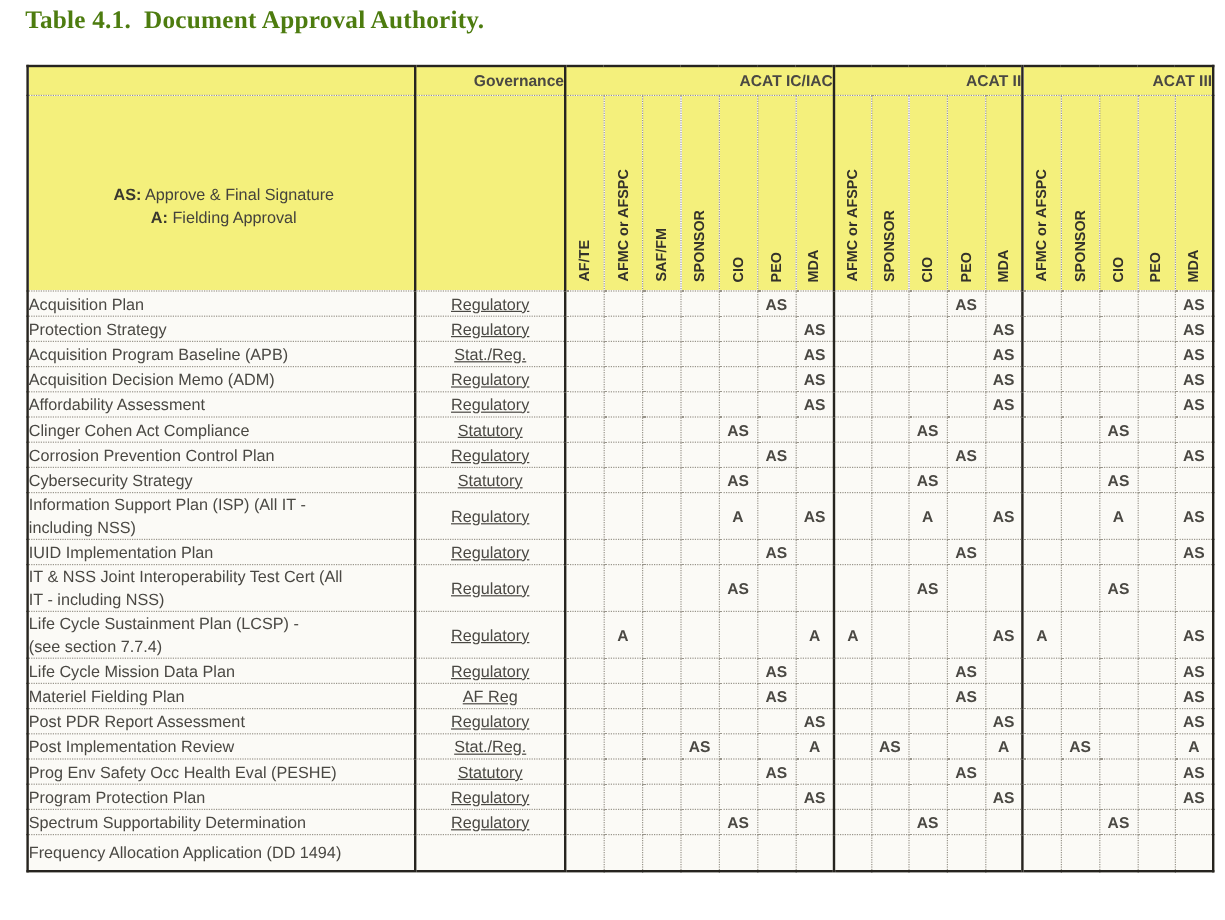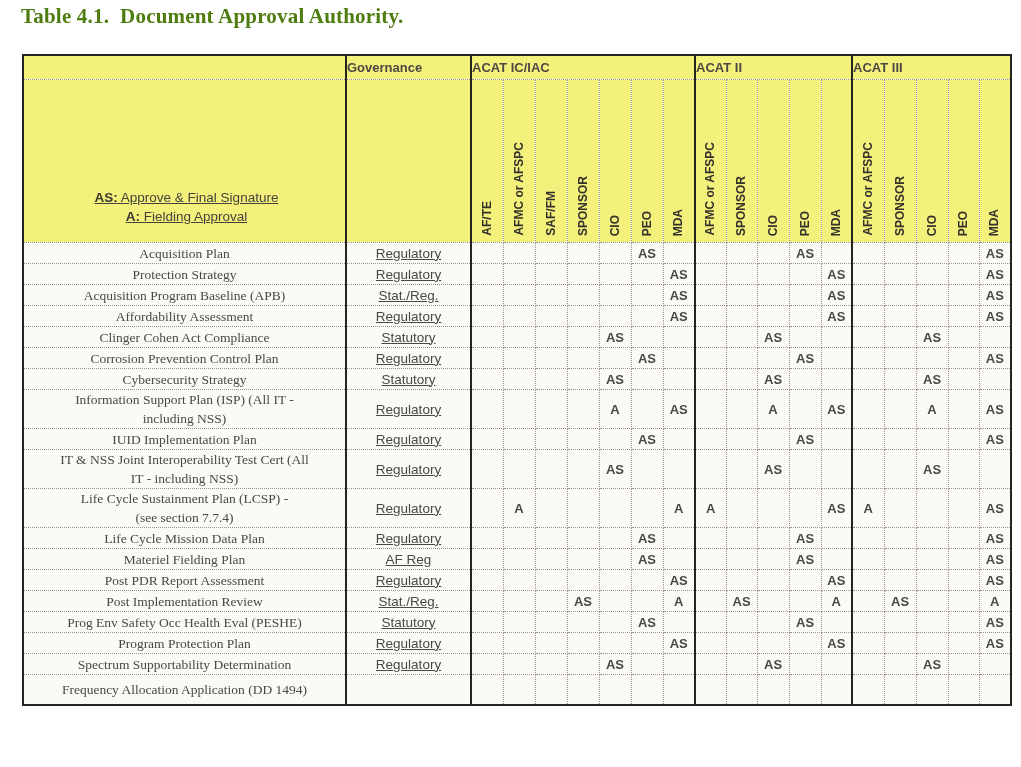--- a/index.html
+++ b/index.html
@@ -26,50 +26,49 @@
     border-right:1px dotted #98948a;
     border-bottom:1px dotted #98948a;
     color:#4a4843;
   }
   #tbl{border:2px solid #26241f;}
   
   td.yellow{background:#f4f07c;}
   tr.grp-row td{
     height:23px;border-bottom:2px solid #26241f;
     font-weight:bold;font-size:13px;color:#33312b;
-    text-align:left;vertical-align:middle;
+    text-align:right;vertical-align:middle;
     border-right:none;
   }
   tr.tall-row td{
     height:162px;border-bottom:3px solid #1b1a16;
     border-right:none;vertical-align:bottom;text-align:center;
   }
   td.br-thick{border-right:2px solid #26241f !important;}
   .vlabel{
     display:inline-block;
     writing-mode:vertical-rl;transform:rotate(180deg);
     font-weight:bold;font-size:12px;color:#33312b;
     white-space:nowrap;line-height:13px;
     padding:2px 0 3px 0;
     max-height:156px;
   }
   td.legend-cell{
     vertical-align:bottom;text-align:left;
   }
   .legend-inner{
-    padding:0 0 16px 4px;
-    font-size:13.5px;line-height:19px;color:#44423c;text-decoration:underline;
+    padding:0 0 51px 4px;
+    font-size:13.5px;line-height:19px;color:#44423c;
   }
   .legend-inner b{color:#3a382f;}
   
   td.name{
     font-size:13.5px;line-height:19px;
-    padding:0 2px 0 4px;text-align:center;vertical-align:middle;
+    padding:0 2px 0 4px;text-align:left;vertical-align:middle;
     white-space:pre-line;
-    font-family:Liberation Serif, serif;
   }
   td.name.indent{padding-left:34px;}
   td.gov{
     font-size:13.5px;text-align:center;vertical-align:middle;text-decoration:underline;
   }
   td.mark{
     font-size:13px;font-weight:bold;color:#5b5850;
     text-align:center;vertical-align:middle;
   }
   tr.data-row td{height:20px;}
@@ -195,20 +194,41 @@
         <td class="mark"></td>
         <td class="mark"></td>
         <td class="mark br-thick">AS</td>
         <td class="mark"></td>
         <td class="mark"></td>
         <td class="mark"></td>
         <td class="mark"></td>
         <td class="mark">AS</td>
       </tr>
       <tr class="data-row">
+        <td class="name br-thick">Acquisition Decision Memo (ADM)</td>
+        <td class="gov br-thick">Regulatory</td>
+        <td class="mark"></td>
+        <td class="mark"></td>
+        <td class="mark"></td>
+        <td class="mark"></td>
+        <td class="mark"></td>
+        <td class="mark"></td>
+        <td class="mark br-thick">AS</td>
+        <td class="mark"></td>
+        <td class="mark"></td>
+        <td class="mark"></td>
+        <td class="mark"></td>
+        <td class="mark br-thick">AS</td>
+        <td class="mark"></td>
+        <td class="mark"></td>
+        <td class="mark"></td>
+        <td class="mark"></td>
+        <td class="mark">AS</td>
+      </tr>
+      <tr class="data-row">
         <td class="name br-thick">Affordability Assessment</td>
         <td class="gov br-thick">Regulatory</td>
         <td class="mark"></td>
         <td class="mark"></td>
         <td class="mark"></td>
         <td class="mark"></td>
         <td class="mark"></td>
         <td class="mark"></td>
         <td class="mark br-thick">AS</td>
         <td class="mark"></td>

